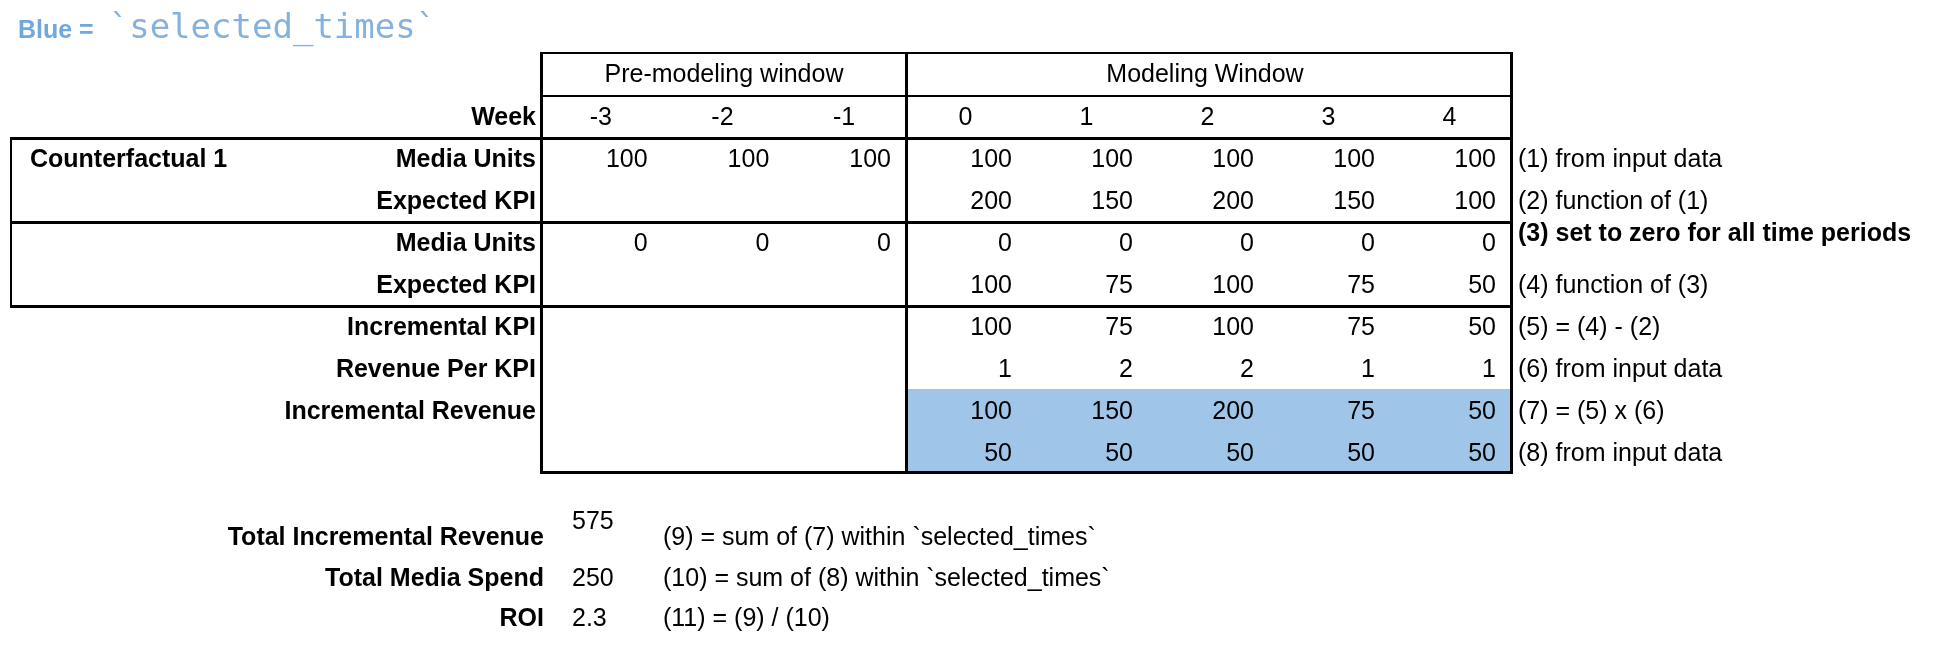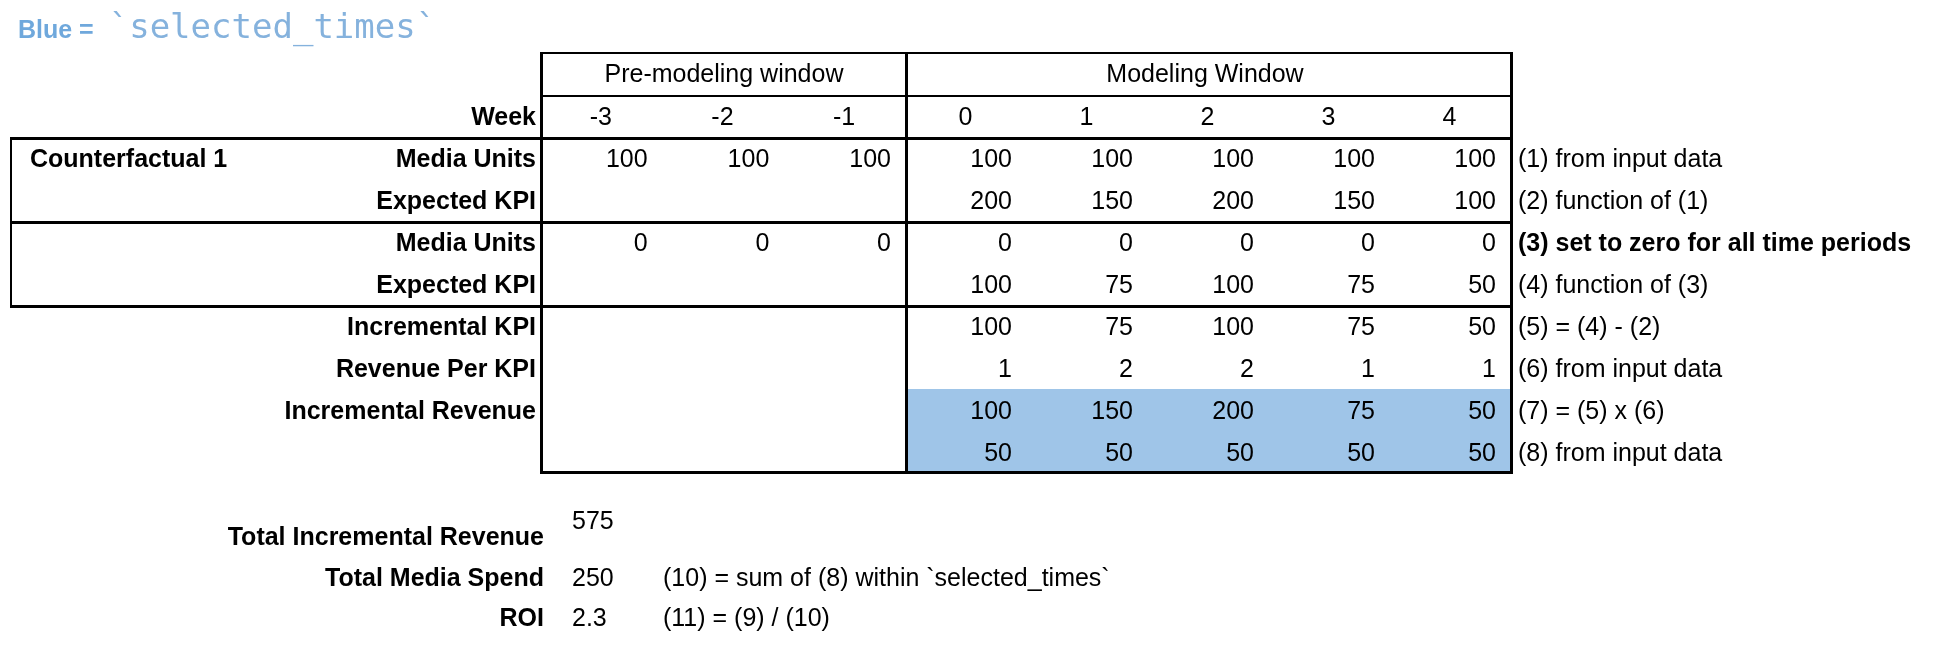--- a/index.html
+++ b/index.html
@@ -113,21 +113,21 @@
   <div class="drow" style="top:221px;">
     <div class="cp">0</div>
     <div class="cp">0</div>
     <div class="cp">0</div>
     <div class="cm">0</div>
     <div class="cm">0</div>
     <div class="cm">0</div>
     <div class="cm">0</div>
     <div class="cm">0</div>
   </div>
-  <div class="note b" style="top:221px;">(3) set to zero for all time periods</div>
+  <div class="note b" style="top:211px;">(3) set to zero for all time periods</div>
 
   <div class="labels" style="top:263px;">
     <span class="lbl">Expected KPI</span>
   </div>
   <div class="drow" style="top:263px;">
     <div class="spacer"></div>
     <div class="cm">100</div>
     <div class="cm">75</div>
     <div class="cm">100</div>
     <div class="cm">75</div>
@@ -179,20 +179,21 @@
     <div class="cm">50</div>
     <div class="cm">50</div>
     <div class="cm">50</div>
     <div class="cm">50</div>
     <div class="cm">50</div>
   </div>
   <div class="note" style="top:431px;">(8) from input data</div>
 
   <div class="srow slabel" style="top:516px;">Total Incremental Revenue</div>
   <div class="srow svalue" style="top:500px;">575</div>
+  <div class="srow sformula" style="top:516px;">(9) = sum of (7) within `selected_times`</div>
 
   <div class="srow slabel" style="top:557px;">Total Media Spend</div>
   <div class="srow svalue" style="top:557px;">250</div>
   <div class="srow sformula" style="top:557px;">(10) = sum of (8) within `selected_times`</div>
 
   <div class="srow slabel" style="top:597px;">ROI</div>
   <div class="srow svalue" style="top:597px;">2.3</div>
   <div class="srow sformula" style="top:597px;">(11) = (9) / (10)</div>
 
 </div>

